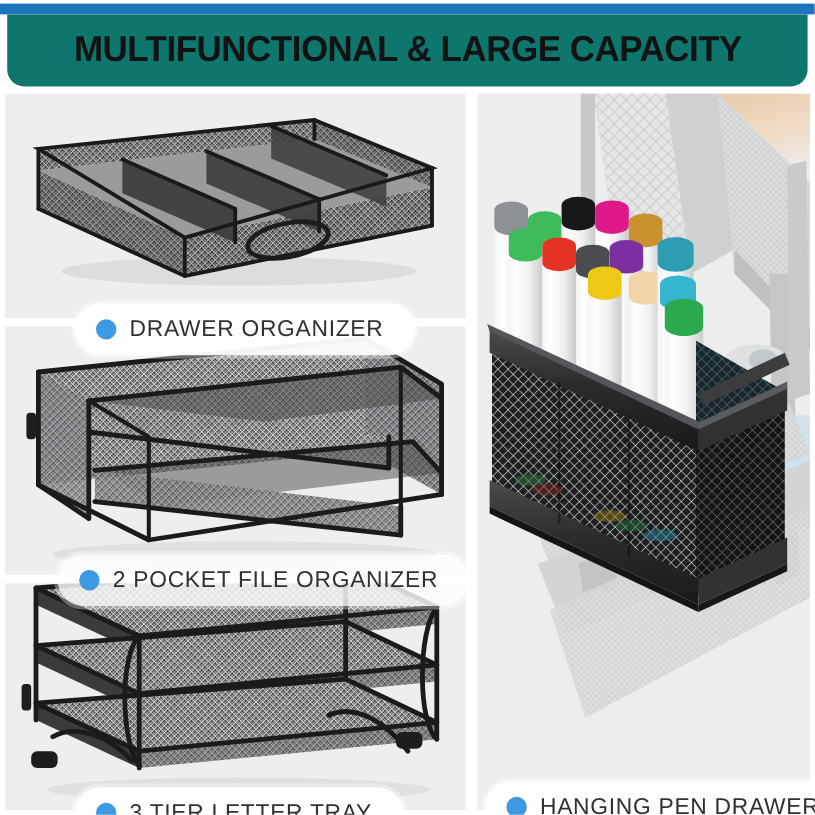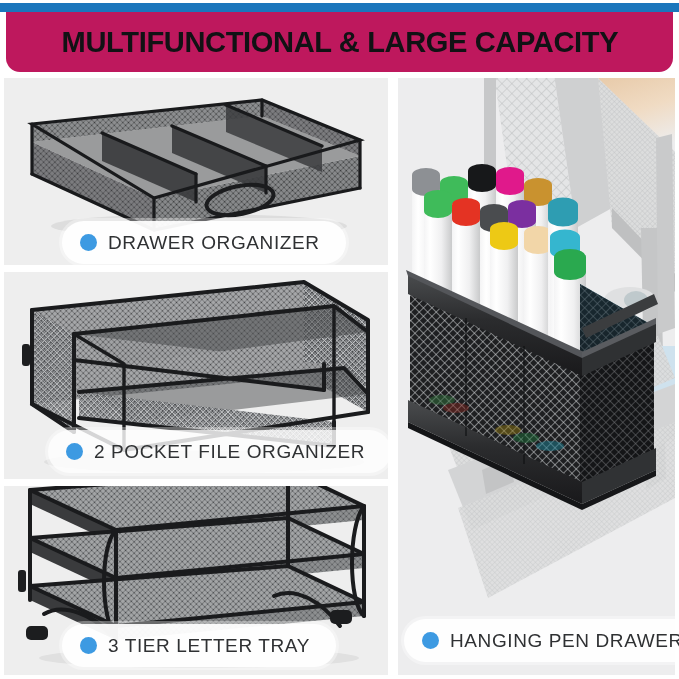--- a/index.html
+++ b/index.html
@@ -25,21 +25,21 @@
   .panel { position:absolute; background:#eeeeee; overflow:hidden; }
   .p-drawer { left:4px;   top:78px;  width:384px; height:187px; }
   .p-file   { left:4px;   top:272px; width:384px; height:207px; }
   .p-tray   { left:4px;   top:486px; width:384px; height:189px; }
   .p-pen    { left:398px; top:78px;  width:277px; height:597px; }
 
   
   .pill {
     position:absolute; display:flex; align-items:center; gap:11px;
     background:rgba(255,255,255,0.93); border-radius:26px;
-    height:43px; padding:0 26px 0 18px; z-index:40;
+    height:43px; padding:0 26px 0 18px; z-index:40;margin-top:32px;
   }
   .pill.translucent { background:rgba(255,255,255,0.72); }
   .dot { width:17px; height:17px; border-radius:50%; background:#3d9ae2; flex:0 0 auto; }
   .pill-text { font-size:19px; color:#2f3133; letter-spacing:0.6px; white-space:nowrap; }
 
   .pill-drawer { left:62px;  top:221px; }
   .pill-file   { left:48px;  top:430px; }
   .pill-tray   { left:62px;  top:624px; }
   .pill-pen    { left:404px; top:619px; }
 
@@ -49,21 +49,21 @@
   
   .pill::before{ content:""; position:absolute; inset:-3px; border-radius:28px;
                  background:rgba(255,255,255,0.35); z-index:-1; }
 </style>
 </head>
 <body>
 
 <div class="page">
 
   <div class="topbar" style="background: rgb(27, 118, 188);"></div>
-  <div class="header-panel" style="background: #be185d; align-items: center;">
+  <div class="header-panel" style="background: #0f766e; align-items: center;">
     <div class="header-title" style="color: rgb(17, 18, 20);">MULTIFUNCTIONAL &amp; LARGE CAPACITY</div>
   </div>
 
   <div class="panel p-drawer" style="background: rgb(238, 238, 238);">
     <svg class="drawer-art" viewBox="0 0 384 187">
       <defs>
         <pattern id="mshA" width="4" height="4" patternUnits="userSpaceOnUse" patternTransform="rotate(45)">
           <rect width="4" height="4" fill="#313234"></rect>
           <path d="M0 0 V4 M2 0 V4" stroke="#b9bbbd" stroke-width="0.8"></path>
           <path d="M0 0 H4 M0 2 H4" stroke="#b9bbbd" stroke-width="0.8"></path>

